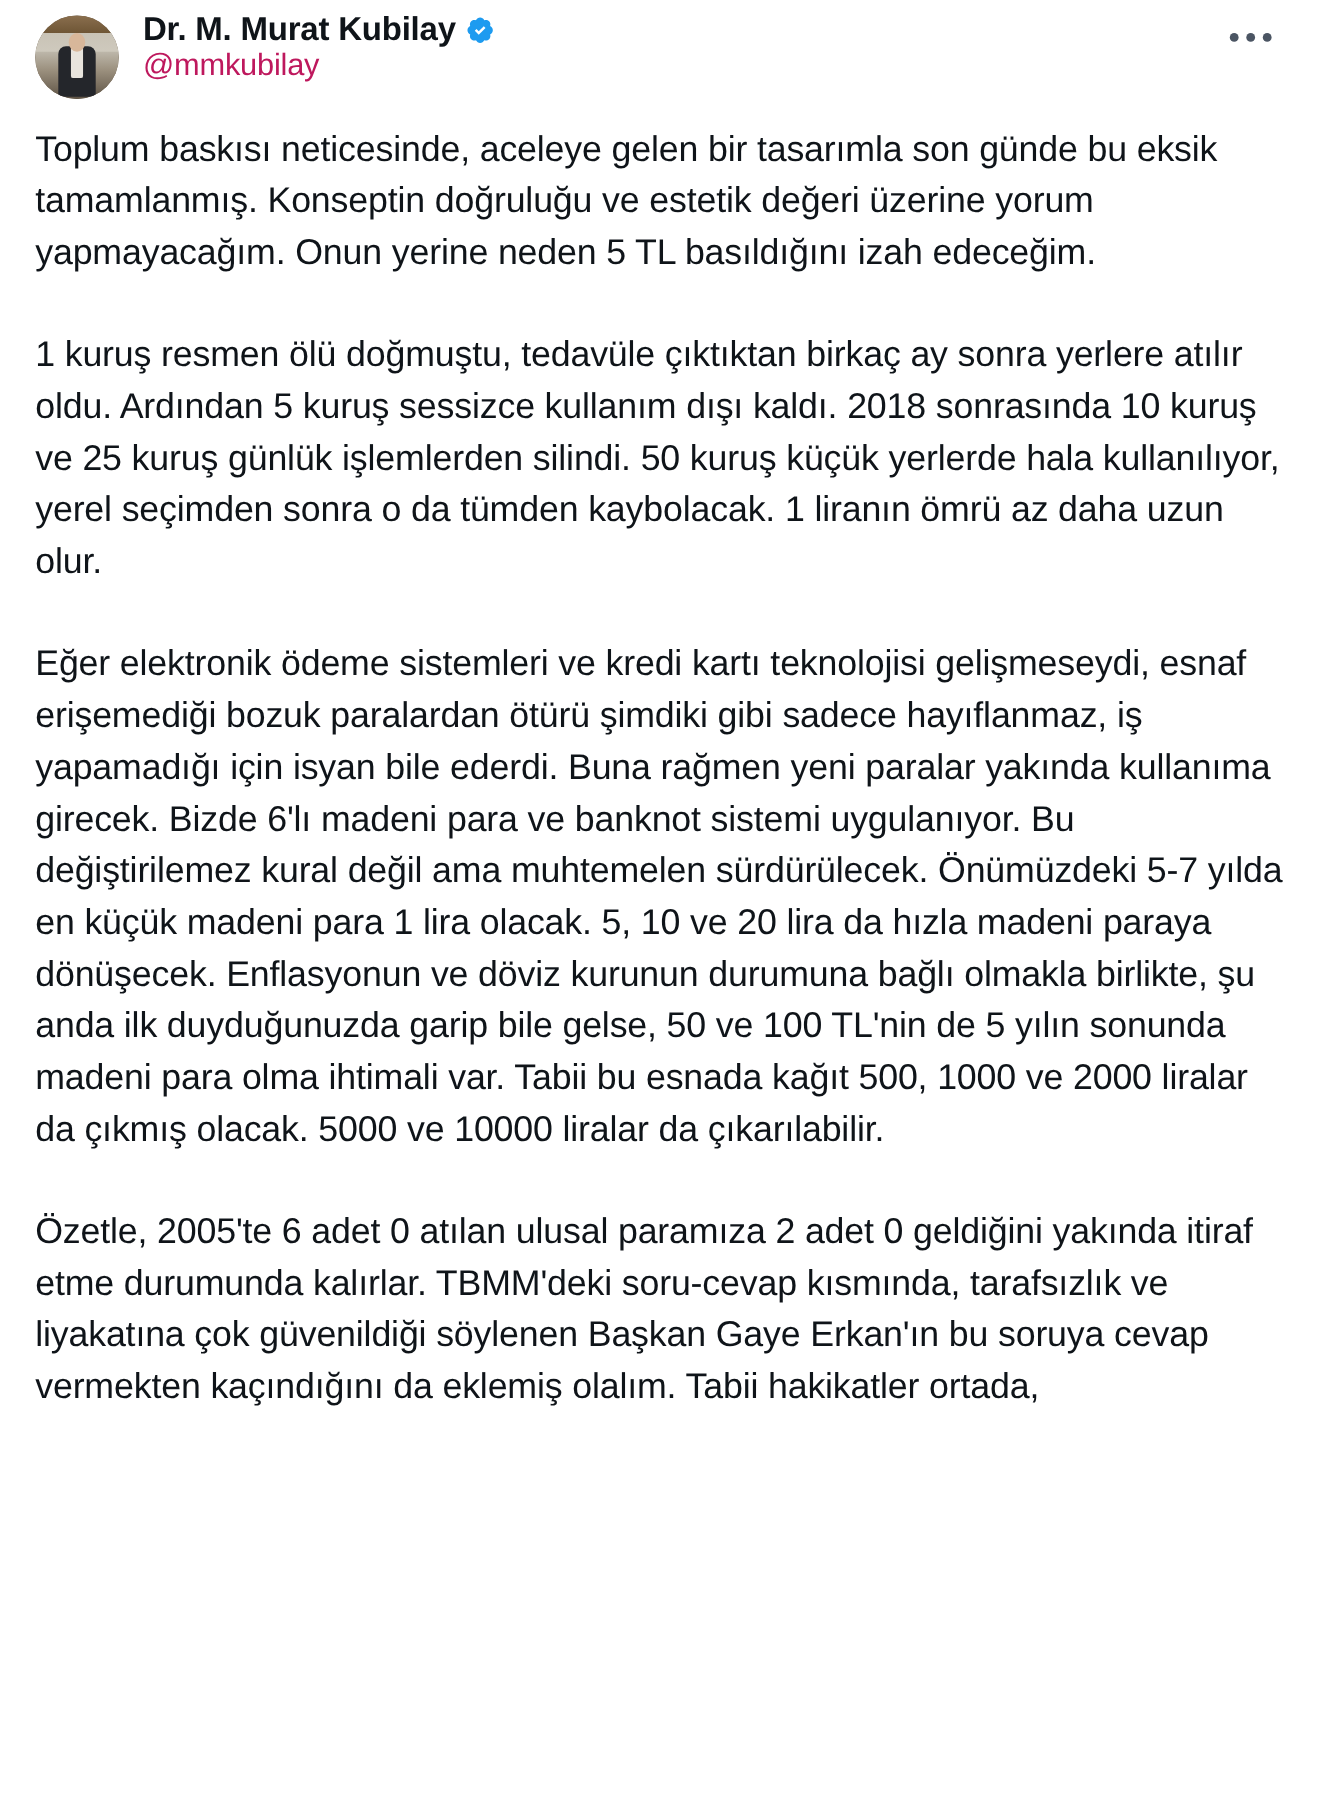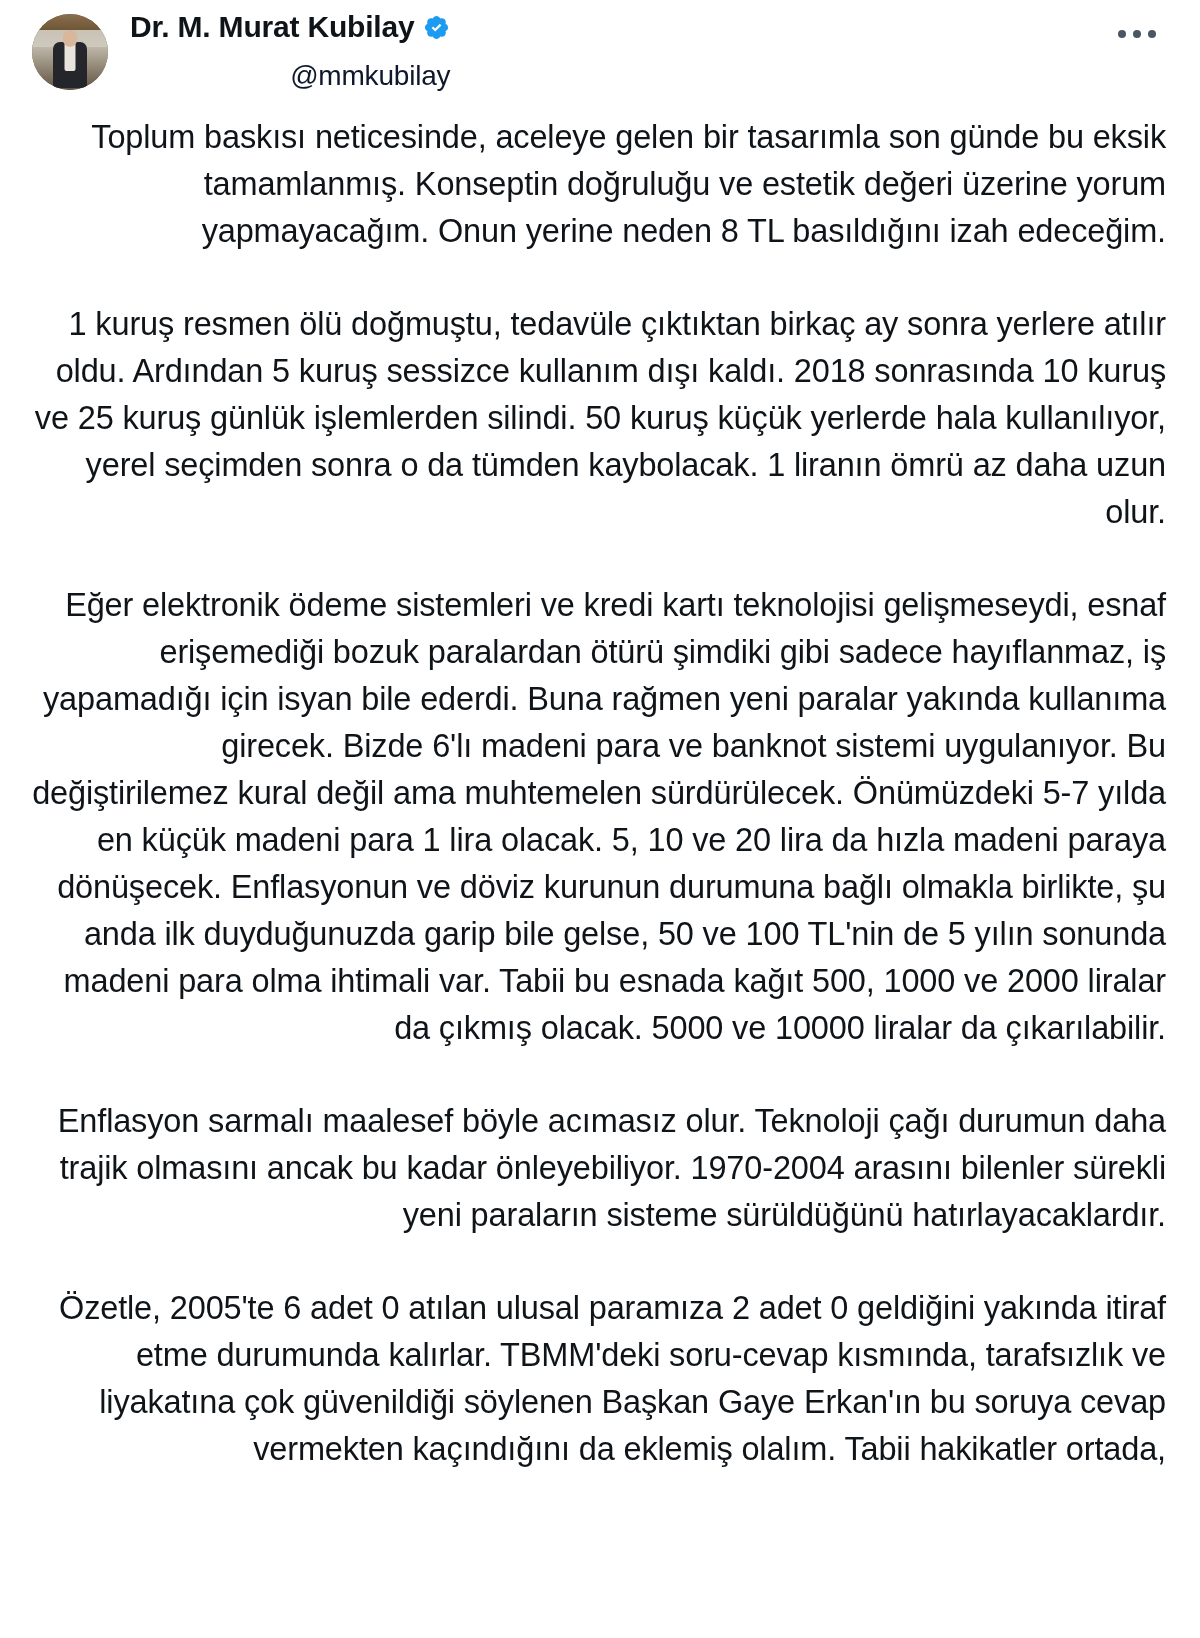--- a/index.html
+++ b/index.html
@@ -16,21 +16,20 @@
     overflow: hidden;
   }
 
   .tweet-card {
     width: 1200px;
     height: 1638px;
     box-sizing: border-box;
     padding: 8px 28px 0 28px;
     background: #ffffff;
     position: relative;
-    text-align: right;
   }
 
   
   .tweet-header {
     display: flex;
     align-items: flex-start;
     padding: 4px 0 6px 0;
     position: relative;
   }
 
@@ -106,22 +105,22 @@
     white-space: nowrap;
   }
   .verified-badge {
     margin-left: 9px;
     display: inline-flex;
     width: 27px;
     height: 27px;
   }
   .handle {
     font-size: 28px;
-    color: #0f172a;
-    margin-top: 18px;
+    color: #be185d;
+    margin-top: 1px;
     letter-spacing: -0.2px;
     white-space: nowrap;
   }
 
   .more-menu {
     position: absolute;
     right: 10px;
     top: 16px;
     display: flex;
     gap: 7px;
@@ -183,20 +182,19 @@
 
     <div class="more-menu">
       <span class="dot"></span>
       <span class="dot"></span>
       <span class="dot"></span>
     </div>
 
   </div>
 
   <div class="tweet-body">
-    <p class="tweet-paragraph">Toplum baskısı neticesinde, aceleye gelen bir tasarımla son günde bu eksik tamamlanmış. Konseptin doğruluğu ve estetik değeri üzerine yorum yapmayacağım. Onun yerine neden 8 TL basıldığını izah edeceğim.</p>
+    <p class="tweet-paragraph">Toplum baskısı neticesinde, aceleye gelen bir tasarımla son günde bu eksik tamamlanmış. Konseptin doğruluğu ve estetik değeri üzerine yorum yapmayacağım. Onun yerine neden 5 TL basıldığını izah edeceğim.</p>
     <p class="tweet-paragraph">1 kuruş resmen ölü doğmuştu, tedavüle çıktıktan birkaç ay sonra yerlere atılır oldu. Ardından 5 kuruş sessizce kullanım dışı kaldı. 2018 sonrasında 10 kuruş ve 25 kuruş günlük işlemlerden silindi. 50 kuruş küçük yerlerde hala kullanılıyor, yerel seçimden sonra o da tümden kaybolacak. 1 liranın ömrü az daha uzun olur.</p>
     <p class="tweet-paragraph">Eğer elektronik ödeme sistemleri ve kredi kartı teknolojisi gelişmeseydi, esnaf erişemediği bozuk paralardan ötürü şimdiki gibi sadece hayıflanmaz, iş yapamadığı için isyan bile ederdi. Buna rağmen yeni paralar yakında kullanıma girecek. Bizde 6'lı madeni para ve banknot sistemi uygulanıyor. Bu değiştirilemez kural değil ama muhtemelen sürdürülecek. Önümüzdeki 5-7 yılda en küçük madeni para 1 lira olacak. 5, 10 ve 20 lira da hızla madeni paraya dönüşecek. Enflasyonun ve döviz kurunun durumuna bağlı olmakla birlikte, şu anda ilk duyduğunuzda garip bile gelse, 50 ve 100 TL'nin de 5 yılın sonunda madeni para olma ihtimali var. Tabii bu esnada kağıt 500, 1000 ve 2000 liralar da çıkmış olacak. 5000 ve 10000 liralar da çıkarılabilir.</p>
-    <p class="tweet-paragraph">Enflasyon sarmalı maalesef böyle acımasız olur. Teknoloji çağı durumun daha trajik olmasını ancak bu kadar önleyebiliyor. 1970-2004 arasını bilenler sürekli yeni paraların sisteme sürüldüğünü hatırlayacaklardır.</p>
     <p class="tweet-paragraph">Özetle, 2005'te 6 adet 0 atılan ulusal paramıza 2 adet 0 geldiğini yakında itiraf etme durumunda kalırlar. TBMM'deki soru-cevap kısmında, tarafsızlık ve liyakatına çok güvenildiği söylenen Başkan Gaye Erkan'ın bu soruya cevap vermekten kaçındığını da eklemiş olalım. Tabii hakikatler ortada,</p>
   </div>
 
 </div>
 
 </body></html>

